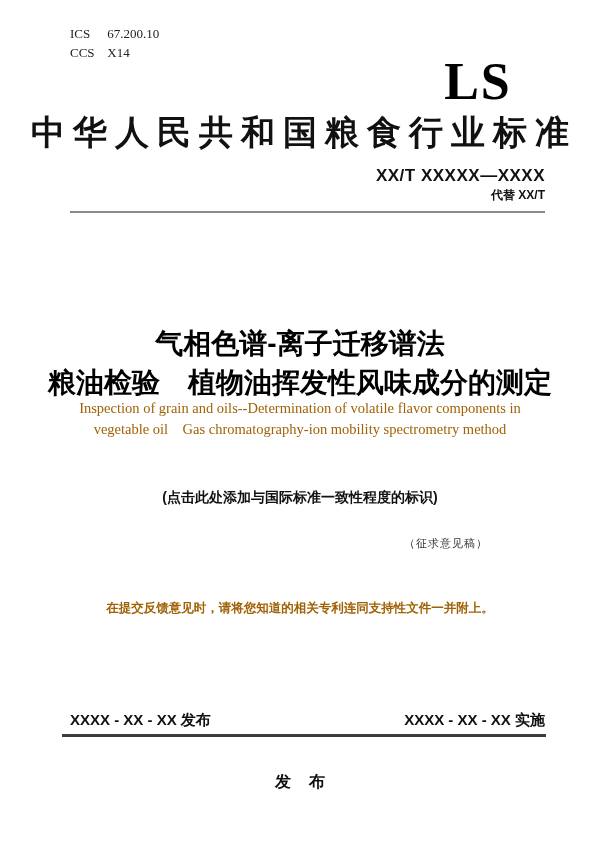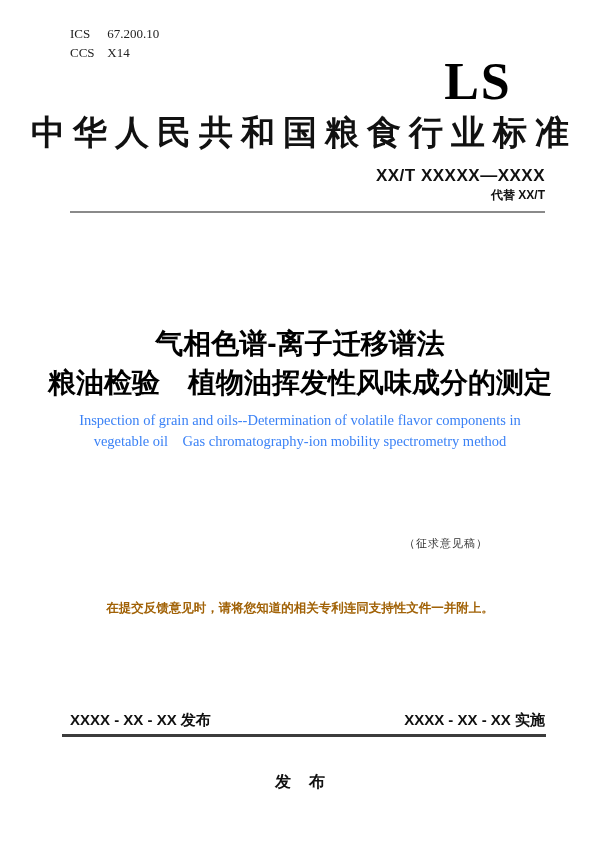--- a/index.html
+++ b/index.html
@@ -98,27 +98,27 @@
     text-align: center;
     font-weight: bold;
     font-size: 28px;
     line-height: 39px;
     color: #000;
   }
   
   .title-en {
     position: absolute;
     left: 0;
-    top: 410px;
+    top: 398px;
     width: 600px;
     text-align: center;
     font-family: "Liberation Serif", "DejaVu Serif", serif;
     font-size: 14.5px;
     line-height: 21px;
-    color: #3b82f6;
+    color: #a16207;
   }
   .consistency-note {
     position: absolute;
     left: 0;
     top: 489px;
     width: 600px;
     text-align: center;
     font-weight: bold;
     font-size: 14px;
     color: #111;
@@ -207,20 +207,21 @@
   <div class="title-cn">
     <div>气相色谱-离子迁移谱法</div>
     <div>粮油检验　植物油挥发性风味成分的测定</div>
   </div>
 
   <div class="title-en">
     <div>Inspection of grain and oils--Determination of volatile flavor components in</div>
     <div>vegetable oil　Gas chromatography-ion mobility spectrometry method</div>
   </div>
 
+  <div class="consistency-note">(点击此处添加与国际标准一致性程度的标识)</div>
 
   <div class="draft-status">（征求意见稿）</div>
 
   <div class="patent-note">在提交反馈意见时，请将您知道的相关专利连同支持性文件一并附上。</div>
 
   <div class="date-row">
     <span>XXXX - XX - XX 发布</span>
     <span>XXXX - XX - XX 实施</span>
   </div>
 

